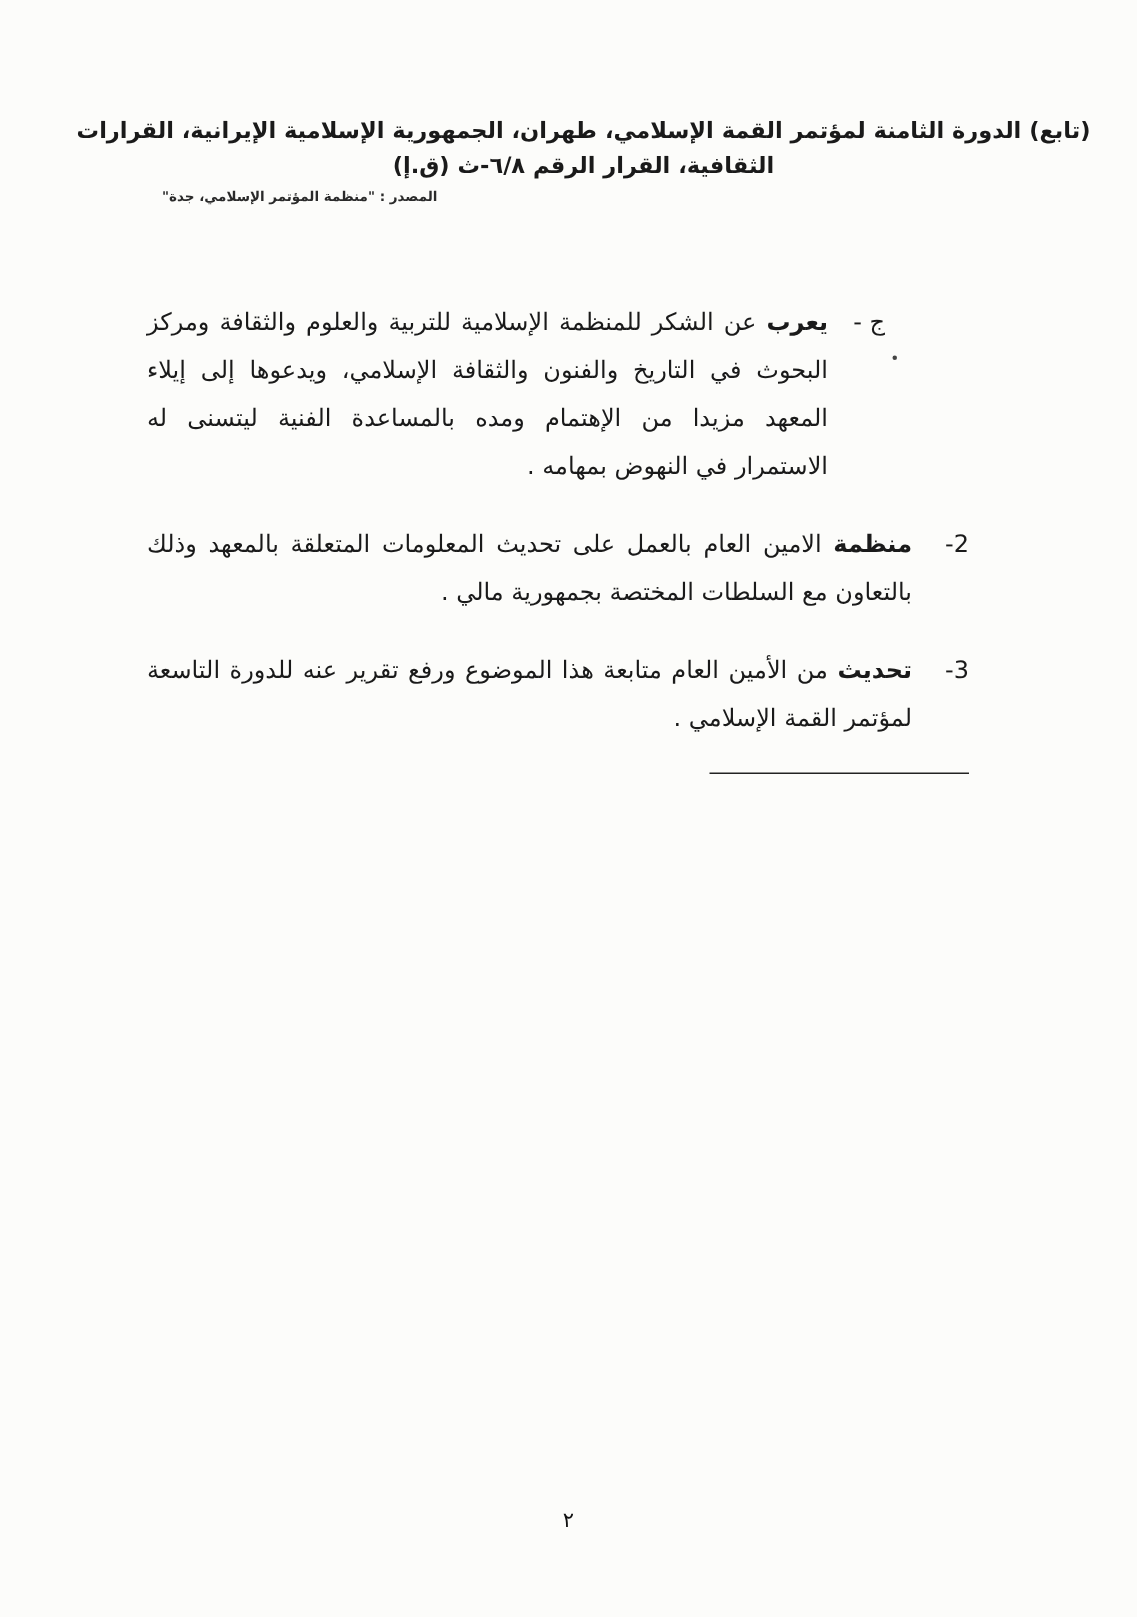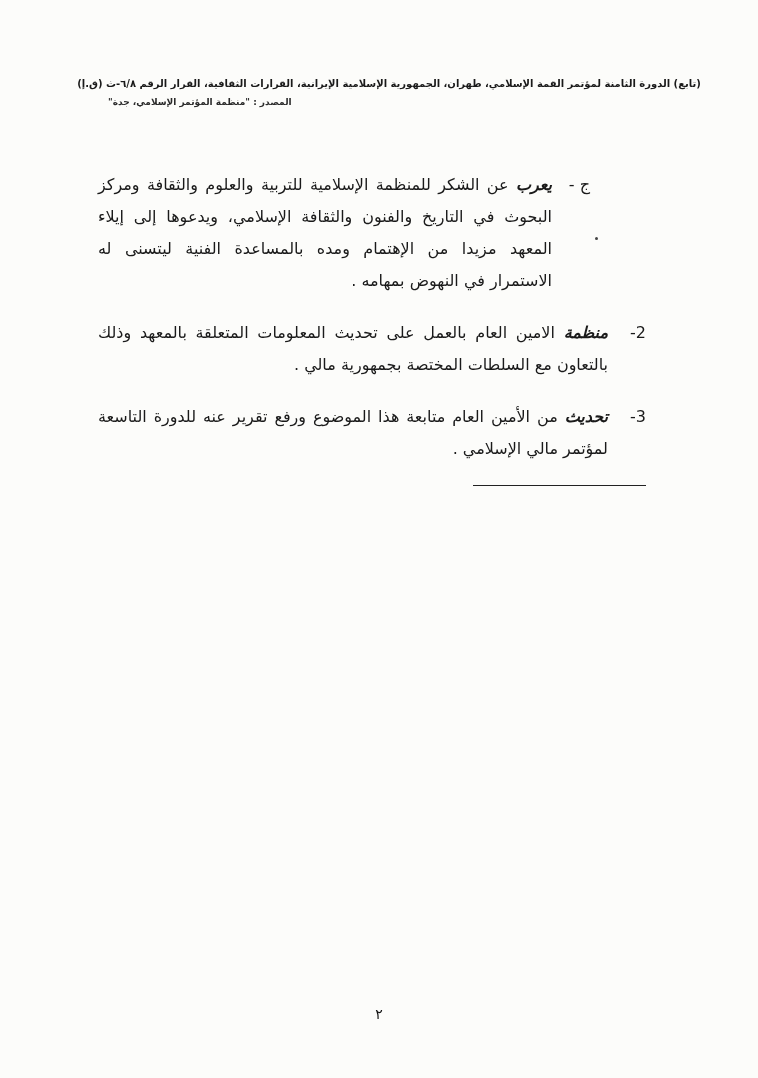--- a/index.html
+++ b/index.html
@@ -19,21 +19,21 @@
     overflow: hidden;
   }
 
   
   .doc-header { padding-top: 76px; }
 
   .header-title {
     direction: rtl;
     text-align: center;
     font-weight: bold;
-    font-size: 10px;
+    font-size: 15px;
     line-height: 1.5;
     padding: 0 24px;
     margin-left: 20px;
   }
 
   .header-source {
     direction: rtl;
     text-align: left;
     padding-left: 108px;
     margin-top: 6px;
@@ -65,21 +65,21 @@
     flex: 0 0 auto;
     min-width: 24px;
     white-space: nowrap;
   }
 
   .clause .text {
     flex: 1 1 auto;
     text-align: justify;
   }
 
-  .clause .kw { font-weight: bold; font-style: italic; }
+  .clause .kw { font-weight: bold; }
 
   
   .divider {
     direction: ltr;
     margin-left: 287px;
     margin-top: 18px;
     width: 173px;
     height: 1px;
     background: #222;
   }
@@ -123,21 +123,21 @@
       <p class="text"><b class="kw">يعرب</b> <span>عن الشكر للمنظمة الإسلامية للتربية والعلوم والثقافة ومركز البحوث في التاريخ والفنون والثقافة الإسلامي، ويدعوها إلى إيلاء المعهد مزيدا من الإهتمام ومده بالمساعدة الفنية ليتسنى له الاستمرار في النهوض بمهامه .</span></p>
     </div>
 
     <div class="clause">
       <span class="marker">2-</span>
       <p class="text"><b class="kw">منظمة</b> <span>الامين العام بالعمل على تحديث المعلومات المتعلقة بالمعهد وذلك بالتعاون مع السلطات المختصة بجمهورية مالي .</span></p>
     </div>
 
     <div class="clause">
       <span class="marker">3-</span>
-      <p class="text"><b class="kw">تحديث</b> <span>من الأمين العام متابعة هذا الموضوع ورفع تقرير عنه للدورة التاسعة لمؤتمر مالي الإسلامي .</span></p>
+      <p class="text"><b class="kw">تحديث</b> <span>من الأمين العام متابعة هذا الموضوع ورفع تقرير عنه للدورة التاسعة لمؤتمر القمة الإسلامي .</span></p>
     </div>
 
     <div class="divider"></div>
 
   </main>
 
   <div class="speck"></div>
 
   <footer class="page-number">٢</footer>
 

